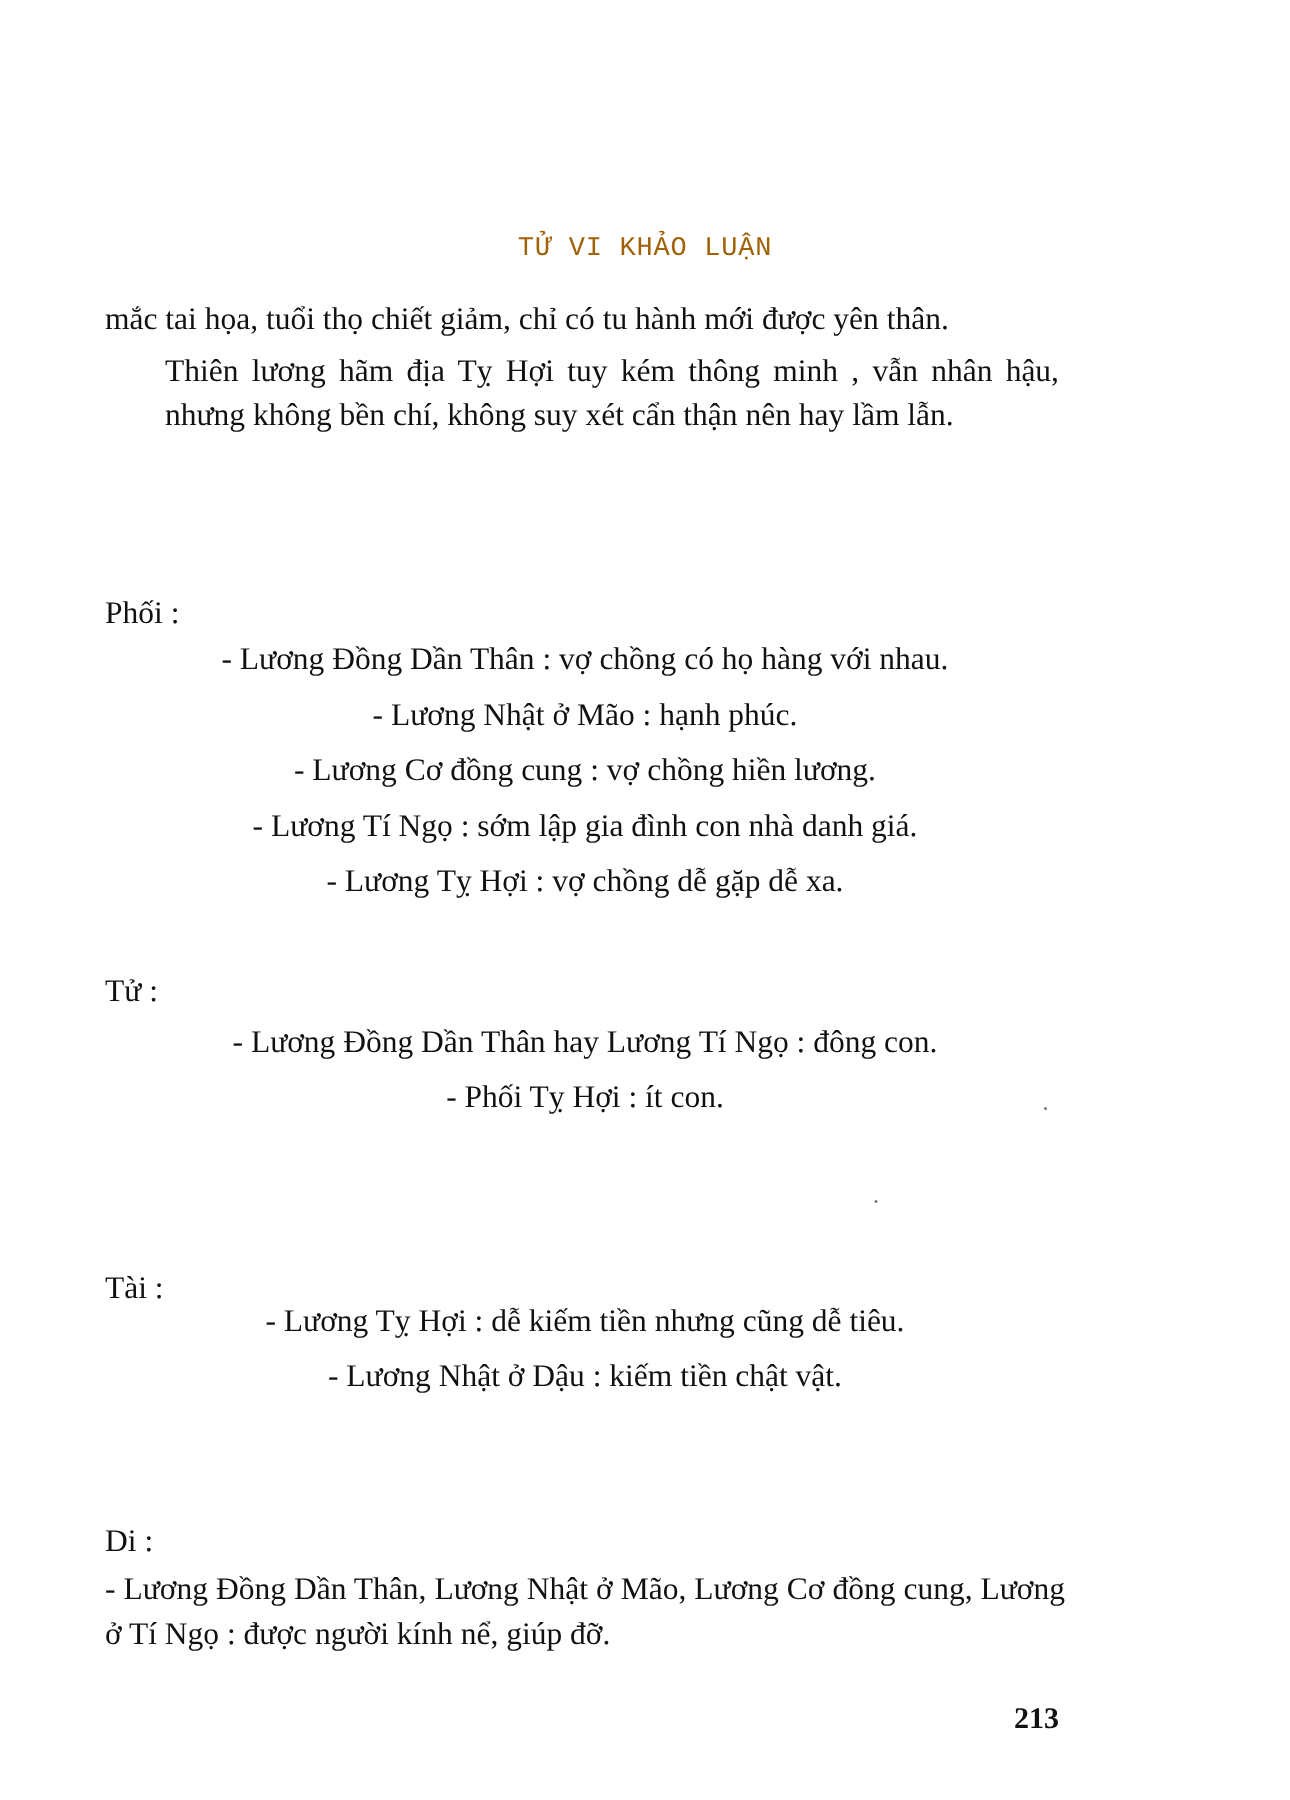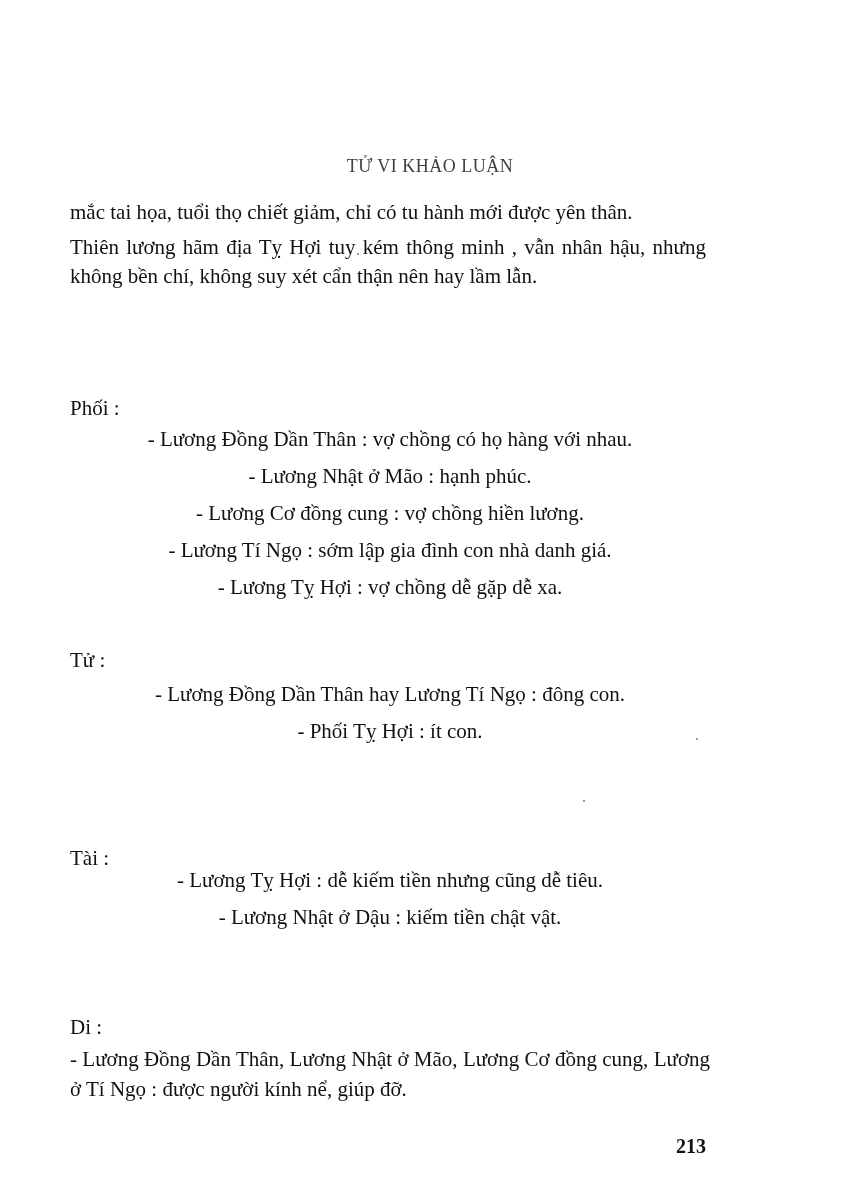--- a/index.html
+++ b/index.html
@@ -19,24 +19,24 @@
       position: absolute;
       left: 0; top: 0;
       width: 860px; height: 1200px;
     }
     .running-header {
       position: absolute;
       top: 156px;
       left: 0;
       width: 860px;
       text-align: center;
-      font-family: Liberation Serif, serif;
+      font-family: Liberation Mono, monospace;
       font-size: 18px;
       letter-spacing: 0.5px;
-      color: #404040;
+      color: #a16207;
     }
     .body-text {
       position: absolute;
       left: 70px;
       width: 636px;
       font-size: 21px;
       line-height: 29px;
       text-align: justify;
     }
     .para {
@@ -84,21 +84,21 @@
   </style>
 </head>
 <body>
 
 <div class="page">
 
   <div class="running-header">TỬ VI KHẢO LUẬN</div>
 
   <div class="body-text" style="top:198px;">
     <p class="para">mắc tai họa, tuổi thọ chiết giảm, chỉ có tu hành mới được yên thân.</p>
-    <p class="para" style="margin-top:6px;">Thiên lương hãm địa Tỵ Hợi tuy kém thông minh , vẫn nhân hậu, nhưng không bền chí, không suy xét cẩn thận nên hay lầm lẫn.</p>
+    <p class="para" style="margin-top:6px;margin-left:40px;">Thiên lương hãm địa Tỵ Hợi tuy kém thông minh , vẫn nhân hậu, nhưng không bền chí, không suy xét cẩn thận nên hay lầm lẫn.</p>
   </div>
 
   <div class="section-heading" style="top:394px;">Phối :</div>
   <ul class="list" style="top:421px;">
     <li class="list-item">- Lương Đồng Dần Thân : vợ chồng có họ hàng với nhau.</li>
     <li class="list-item">- Lương Nhật ở Mão : hạnh phúc.</li>
     <li class="list-item">- Lương Cơ đồng cung : vợ chồng hiền lương.</li>
     <li class="list-item">- Lương Tí Ngọ : sớm lập gia đình con nhà danh giá.</li>
     <li class="list-item">- Lương Tỵ Hợi : vợ chồng dễ gặp dễ xa.</li>
   </ul>

